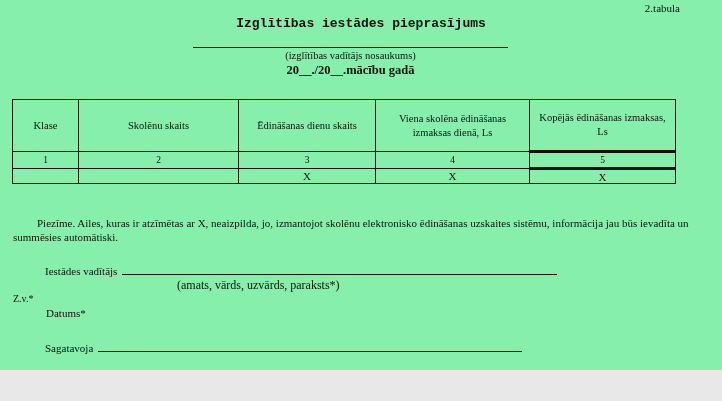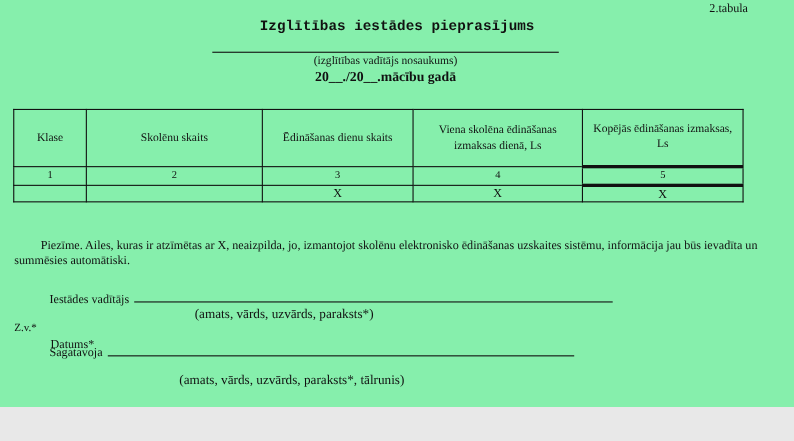--- a/index.html
+++ b/index.html
@@ -120,21 +120,21 @@
   .uline {
     flex: 1;
     border-bottom: 1px solid #111;
     height: 11px;
     margin-left: 5px;
   }
   .uline.nogap { margin-left: 1px; }
 
   .sig-head      { top: 263px; width: 512px; }
   .sig-datums    { top: 307px; width: 177px; flex-direction: column; }
-  .sig-sagatavoja{ top: 312px; width: 477px; }
+  .sig-sagatavoja{ top: 340px; width: 477px; }
 
   .zv-label {
     position: absolute;
     top: 293px;
     left: 13px;
     font-size: 10px;
   }
 
   .caption {
     position: absolute;
@@ -212,16 +212,15 @@
 
   <div class="sigrow sig-datums">
     <span>Datums*</span>
     <span class="uline nogap"></span>
   </div>
 
   <div class="sigrow sig-sagatavoja">
     <span>Sagatavoja</span>
     <span class="uline"></span>
   </div>
-  <div class="caption caption-sag">(amats, vārds, uzvārds, paraksts*, tālrunis)</div>
 
 
 </div>
 
 </body></html>

